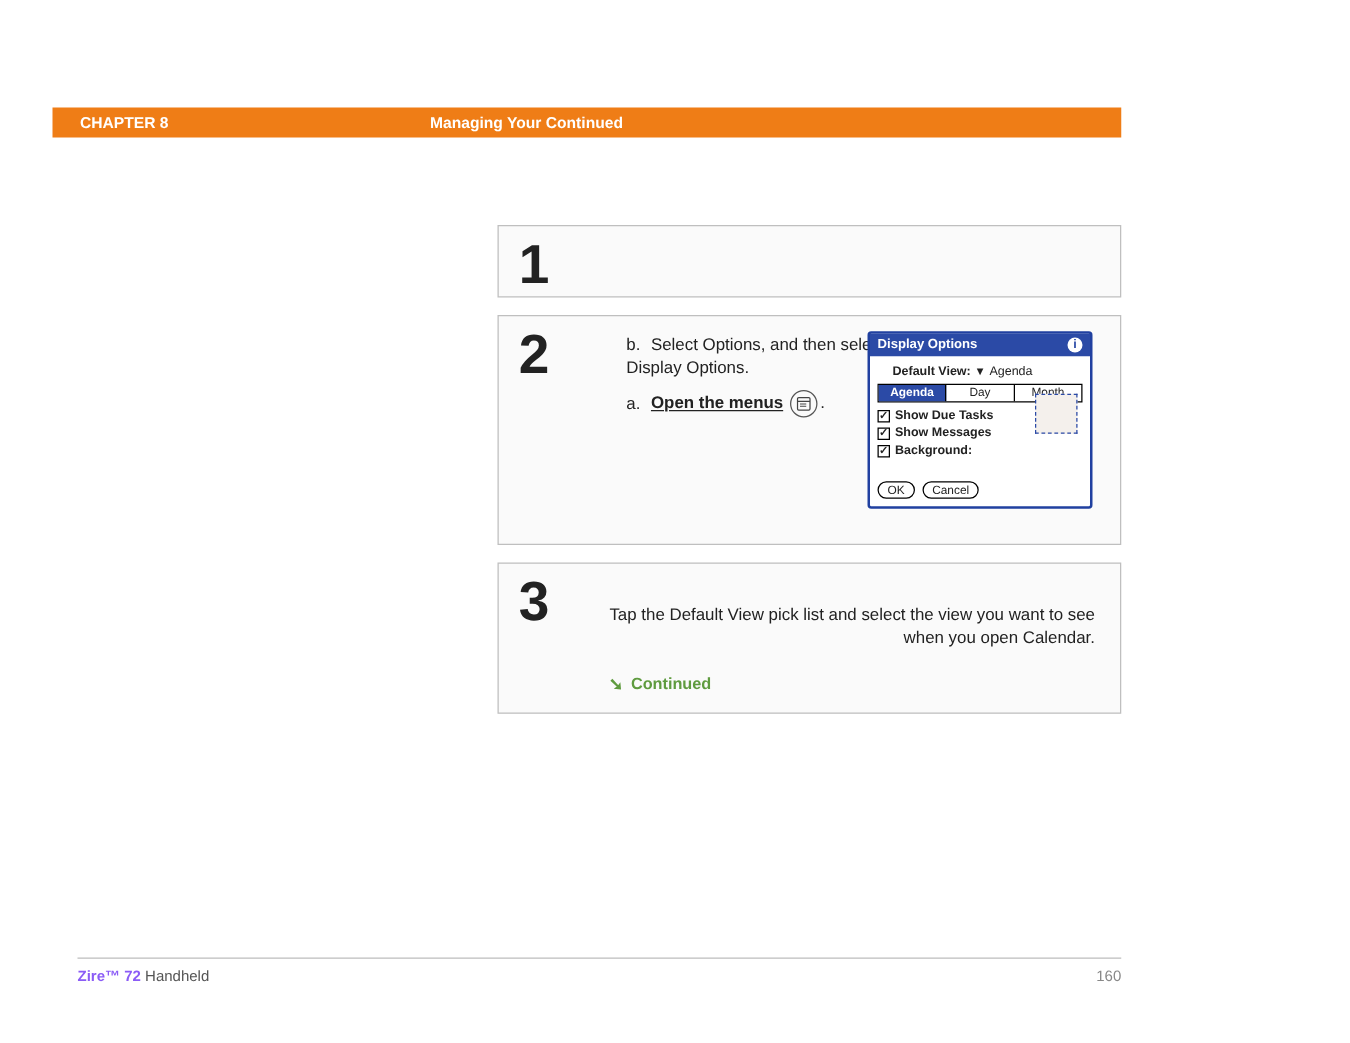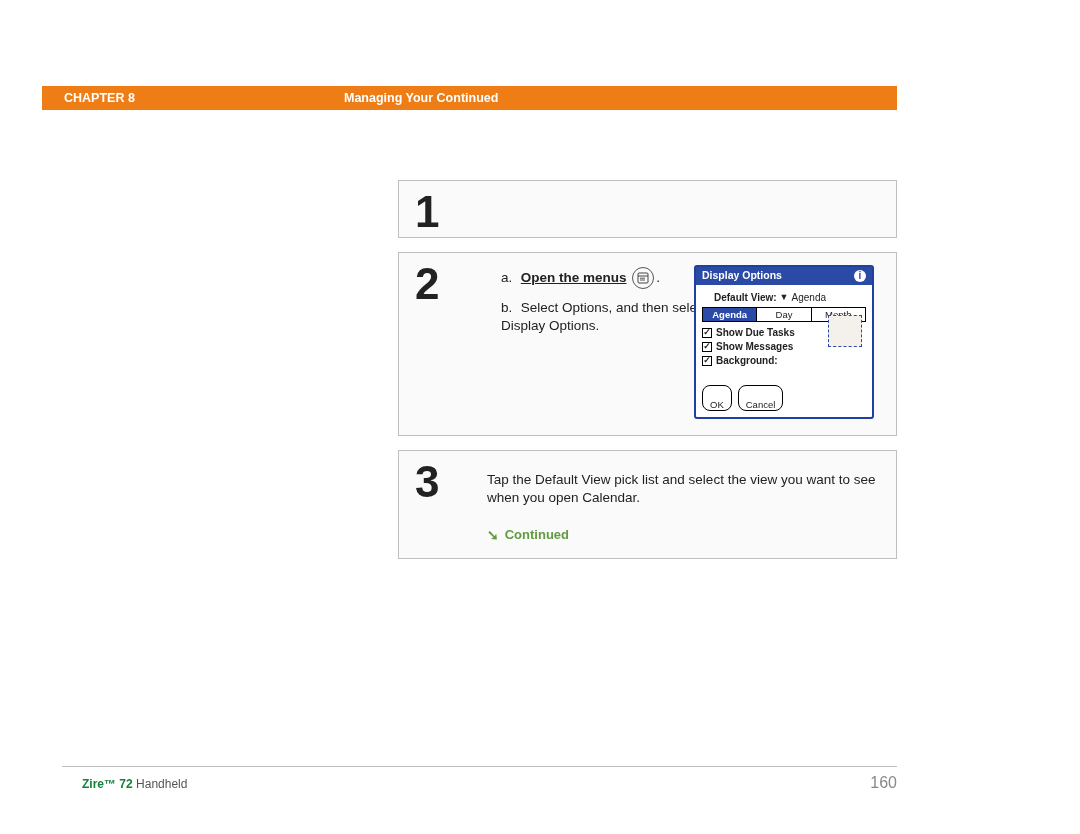--- a/index.html
+++ b/index.html
@@ -108,35 +108,35 @@
   .ds-row .caret { font-size:9px; }
   .ds-row .val { font-weight:400; }
   .tabs { display:flex; border:1px solid #000; margin:3px 0 4px 0; height:15px; }
   .tabs div { flex:1; text-align:center; font-size:9.5px; line-height:14px; border-right:1px solid #000; }
   .tabs div:last-child { border-right:none; }
   .tabs .sel { background:#2b4aa6; color:#fff; font-weight:700; }
   .chk { display:flex; align-items:center; gap:4px; font-weight:700; font-size:10px; margin:1px 0; }
   .chk .box { width:10px; height:10px; border:1px solid #000; display:inline-flex; align-items:center; justify-content:center; font-size:9px; line-height:1; }
   .bgprev { position:absolute; right:10px; bottom:34px; width:34px; height:32px; border:1px dashed #2b4aa6; background:#f4f0ec; }
   .ds-btns { display:flex; gap:6px; padding:4px 6px 6px 6px; }
-  .pill { border:1px solid #000; border-radius:8px; padding:12px 7px; font-size:9.5px; line-height:13px; height:14px; }
+  .pill { border:1px solid #000; border-radius:8px; padding:0 7px; font-size:9.5px; line-height:13px; height:14px; }
 
   
   .footer-rule {
     position: absolute; left: 62px; right: 42px; top: 766px;
     height: 1px; background: #bdbdbd;
   }
   .footer {
     position: absolute; left: 62px; right: 42px; top: 774px;
     display: flex; justify-content: space-between; align-items: baseline;
     font-size: 12px; color: #777;
   }
   .footer .product { color: #555; }
-  .footer .product b { color: #15803d; margin-left: 20px; }
-  .footer .pageno { font-size: 16px; color: #888; }
+  .footer .product b { color: #8b5cf6; }
+  .footer .pageno { font-size: 12px; color: #888; }
 
   a.link-style { color: inherit; text-decoration: underline; font-weight:700; }
 </style>
 </head>
 <body>
 
 <div class="page">
 
   <div class="header-bar">
     <span class="header-chapter">CHAPTER 8</span>
@@ -147,36 +147,36 @@
 
 
     <div class="step step1">
       <div class="big-num">1</div>
     </div>
 
     <div class="step step2">
       <div class="big-num">2</div>
 
       <div class="text-block">
+        <p class="sub">
+          <span class="lbl">b.</span>
+          <span>Select Options, and then select Display Options.</span>
+        </p>
         <p class="sub">
           <span class="lbl">a.</span>
           <a href="#" class="link-style">Open the menus</a>
           <span class="menu-icon">
             <svg width="12" height="12" viewBox="0 0 12 12">
               <rect x="1" y="1" width="10" height="10" rx="1" fill="none" stroke="#444" stroke-width="1"></rect>
               <line x1="1" y1="4" x2="11" y2="4" stroke="#444" stroke-width="1"></line>
               <line x1="3" y1="6.2" x2="8" y2="6.2" stroke="#444" stroke-width="0.9"></line>
               <line x1="3" y1="8" x2="8" y2="8" stroke="#444" stroke-width="0.9"></line>
             </svg>
           </span><span>.</span>
         </p>
-        <p class="sub">
-          <span class="lbl">b.</span>
-          <span>Select Options, and then select Display Options.</span>
-        </p>
       </div>
 
       <div class="device-shot">
         <div class="ds-titlebar">
           <span>Display Options</span>
           <span class="info">i</span>
         </div>
         <div class="ds-body" style="position:relative; min-height:96px;">
           <div class="ds-row">
             <span>Default View:</span>
@@ -204,21 +204,21 @@
         </div>
         <div class="ds-btns">
           <div class="pill">OK</div>
           <div class="pill">Cancel</div>
         </div>
       </div>
     </div>
 
     <div class="step step3">
       <div class="big-num">3</div>
-      <p style="margin-top:6px;">Tap the Default View pick list and select the view you want to see when you open Calendar.</p>
+      <p style="margin-top:18px;text-align:right;">Tap the Default View pick list and select the view you want to see when you open Calendar.</p>
       <div class="continued">
         <span class="arrow">➘</span>
         <span>Continued</span>
       </div>
     </div>
 
   </div>
 
   <div class="footer-rule"></div>
   <div class="footer">

